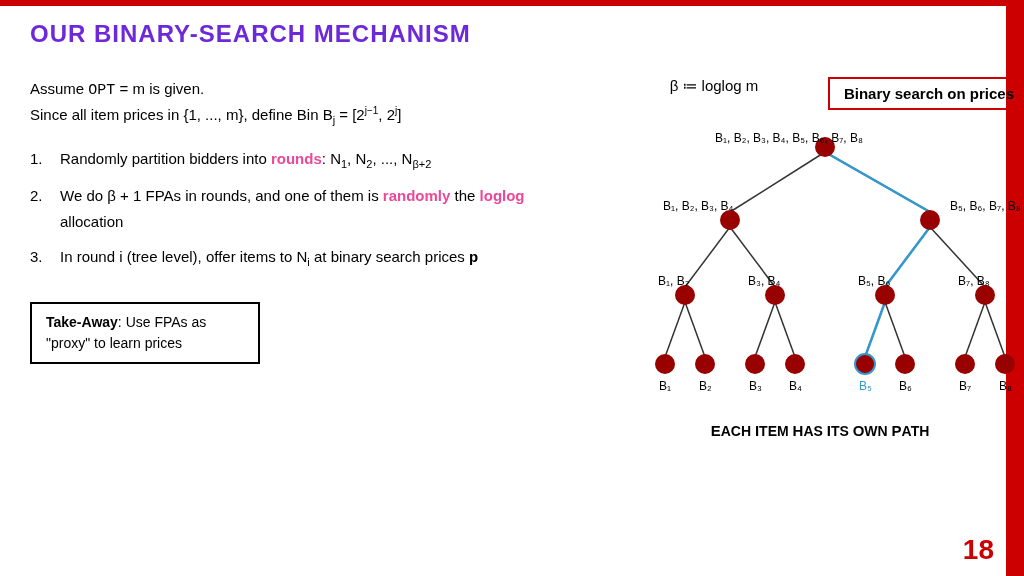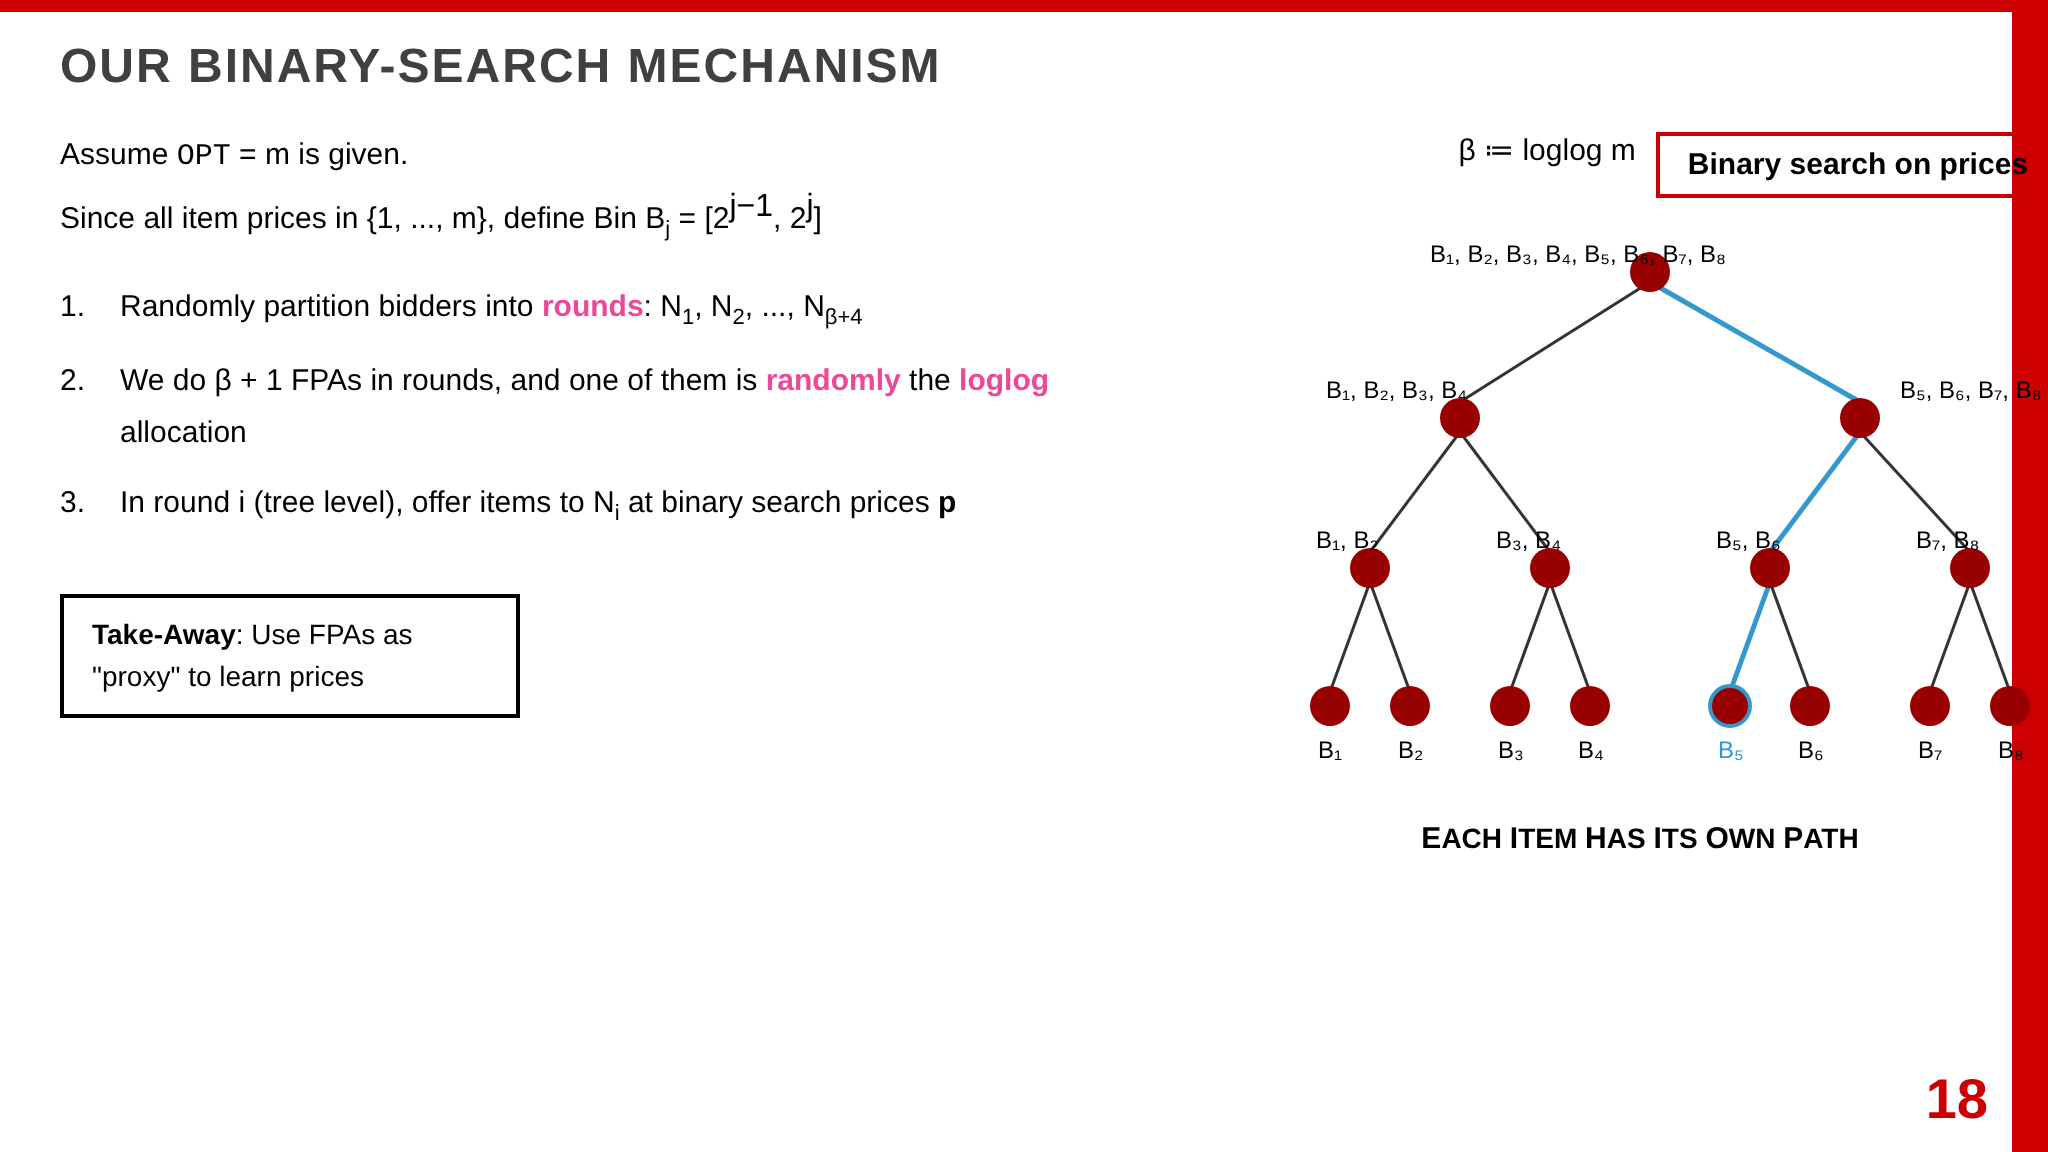--- a/index.html
+++ b/index.html
@@ -38,24 +38,24 @@
       top: 20px;
       left: 30px;
       right: 40px;
       bottom: 10px;
     }
 
     
     .title {
       font-size: 24px;
       font-weight: 900;
-      color: #404040;
+      color: #6d28d9;
       text-transform: uppercase;
       letter-spacing: 1px;
-      margin-bottom: 18px;
+      margin-bottom: 29px;
       font-family: 'Arial Black', 'Arial', sans-serif;
     }
 
     
     .two-col {
       display: flex;
       gap: 20px;
     }
 
     .left-col {
@@ -168,21 +168,21 @@
       font-size: 28px;
       font-weight: bold;
       color: #cc0000;
     }
 
     sub {
       font-size: 11px;
     }
 
     sup {
-      font-size: 16px;
+      font-size: 10px;
     }
   </style>
 </head>
 <body>
 
 <div class="top-bar"></div>
 <div class="sidebar-accent"></div>
 
 <div class="content">
   <div class="title">OUR BINARY-SEARCH MECHANISM</div>
@@ -192,21 +192,21 @@
     <div class="left-col">
       <div class="assume-text">
         <div>Assume <code>OPT</code> = m is given.</div>
         <div>Since all item prices in {1, ..., m}, define Bin B<sub>j</sub> = [2<sup>j−1</sup>, 2<sup>j</sup>]</div>
       </div>
 
       <div class="numbered-list">
         <div class="list-item">
           <span class="list-num">1.</span>
           <span class="list-text">
-            Randomly partition bidders into <span class="red-bold">rounds</span>: N<sub>1</sub>, N<sub>2</sub>, ..., N<sub>β+4</sub>
+            Randomly partition bidders into <span class="red-bold">rounds</span>: N<sub>1</sub>, N<sub>2</sub>, ..., N<sub>β+2</sub>
           </span>
         </div>
         <div class="list-item">
           <span class="list-num">2.</span>
           <span class="list-text">
             We do β + 1 FPAs in rounds, and one of them is <span class="red-bold">randomly</span> the <span class="red-bold bold">loglog</span> allocation
           </span>
         </div>
         <div class="list-item">
           <span class="list-num">3.</span>
@@ -216,21 +216,21 @@
         </div>
       </div>
 
       <div class="takeaway-box">
         <span class="bold">Take-Away</span><span>: Use FPAs as "proxy" to learn prices</span>
       </div>
     </div>
 
     <div class="right-col">
       <div style="display:flex; justify-content:space-between; align-items:flex-start;">
-        <div class="beta-def" style="flex:1; text-align:right; padding-right:10px;">β ≔ loglog m</div>
+        <div class="beta-def" style="flex:1; text-align:center; padding-right:10px;">β ≔ loglog m</div>
         <div class="binary-search-box">Binary search on prices</div>
       </div>
 
       <div class="tree-container">
         <svg width="430" height="290">
 
           <line x1="215" y1="30" x2="120" y2="90" stroke="#333" stroke-width="1.5"></line>
 
           <line x1="215" y1="30" x2="320" y2="90" stroke="#333" stroke-width="1.5"></line>
 

